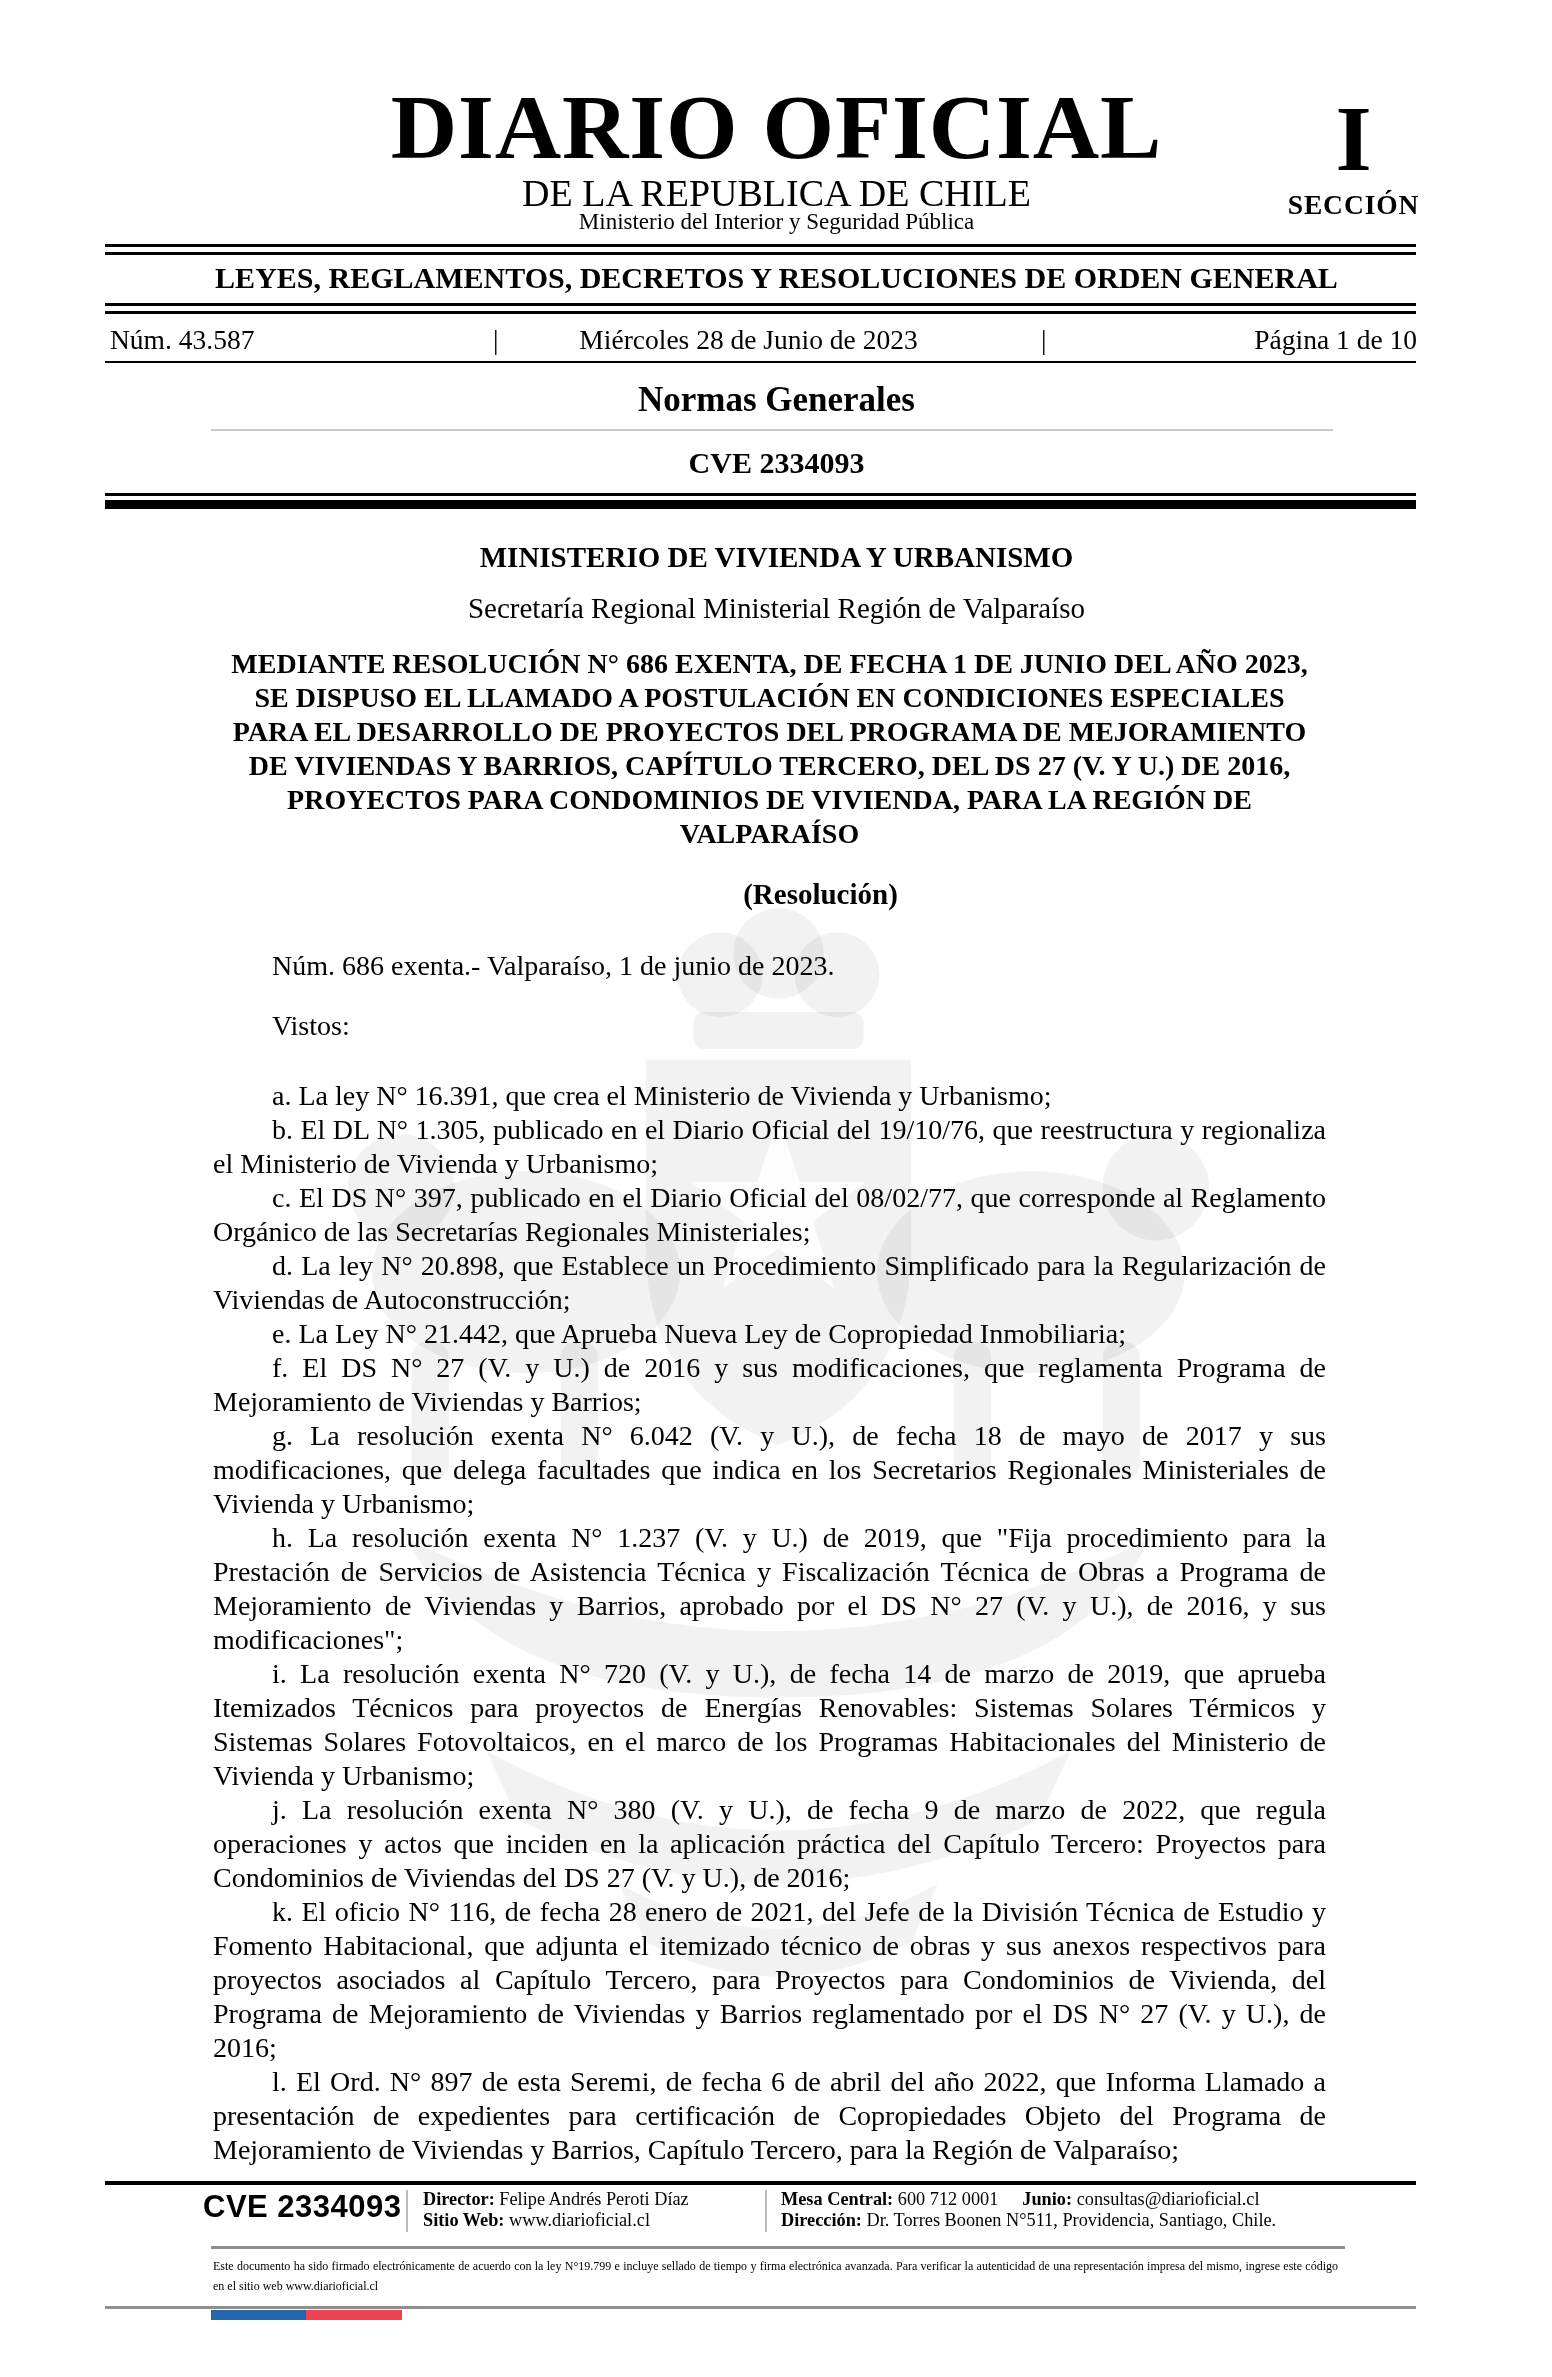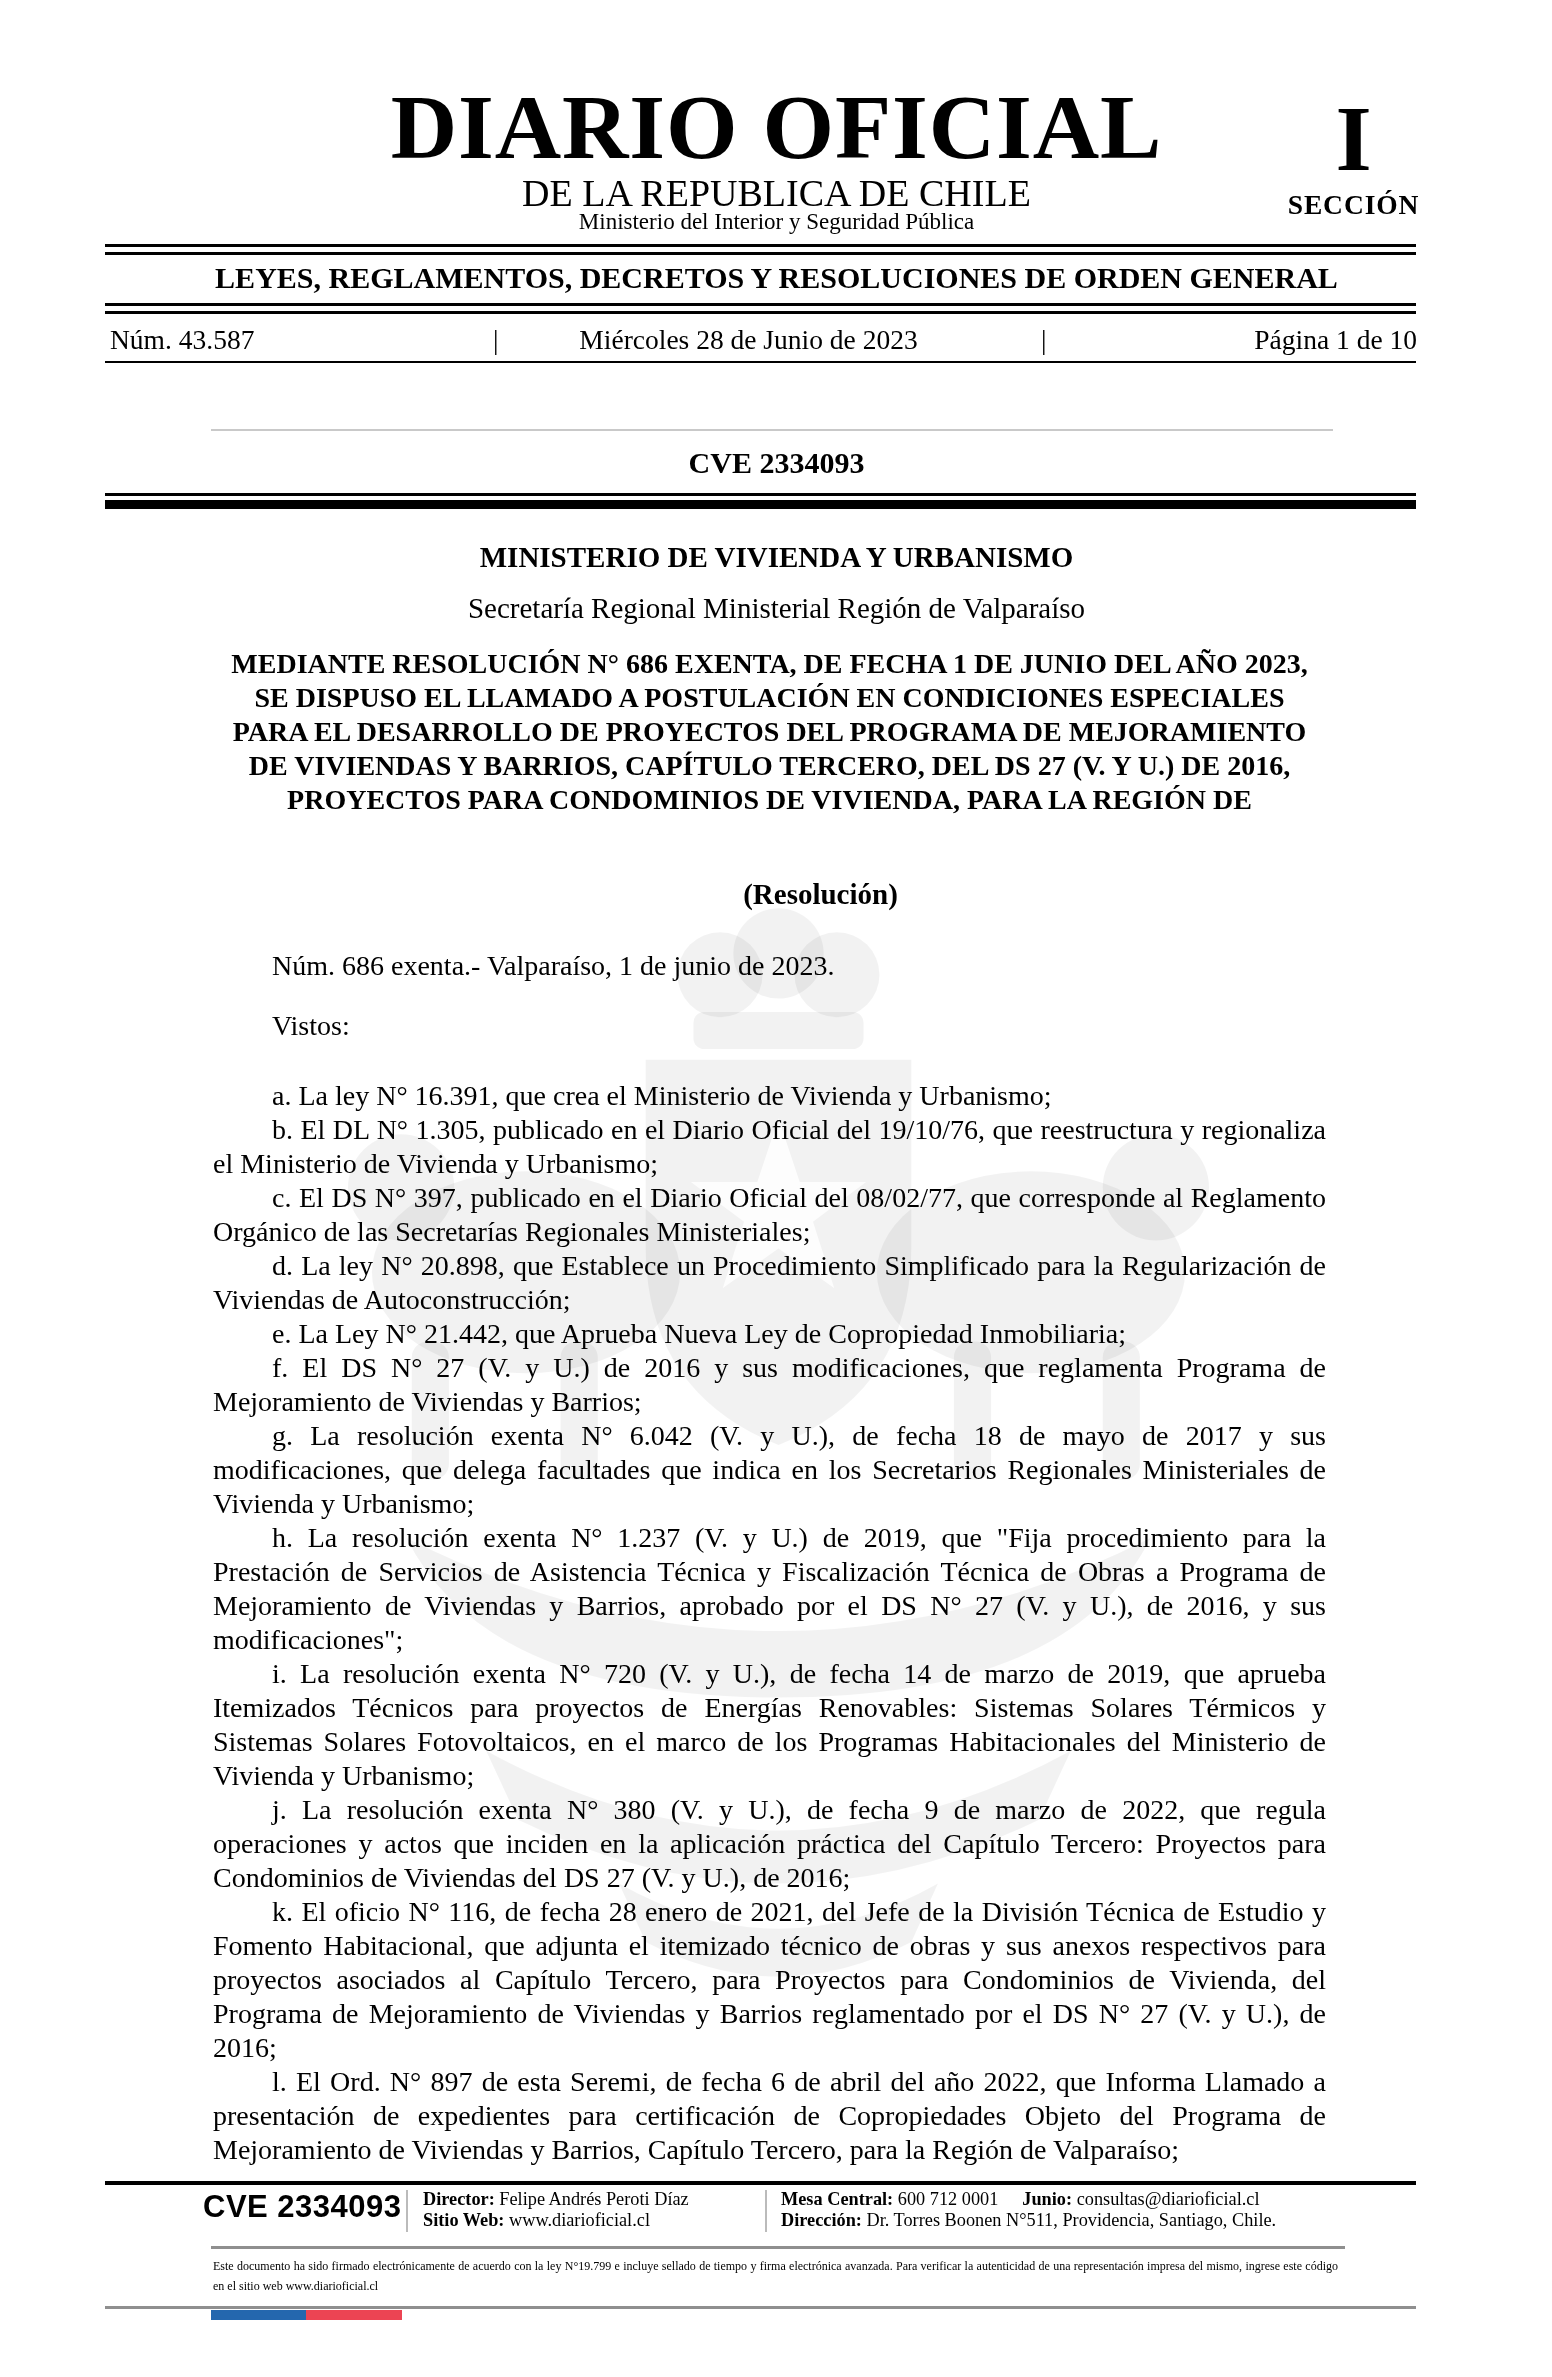--- a/index.html
+++ b/index.html
@@ -115,35 +115,37 @@
   <div class="rule" style="left:105px;top:311px;width:1311px;height:2.7px;"></div>
 
   <div class="abs issue-bar issue-num">Núm. 43.587</div>
   <div class="abs issue-bar issue-pipe1">|</div>
   <div class="abs issue-bar issue-date">Miércoles 28 de Junio de 2023</div>
   <div class="abs issue-bar issue-pipe2">|</div>
   <div class="abs issue-bar issue-page">Página 1 de 10</div>
 
   <div class="rule" style="left:105px;top:361px;width:1311px;height:1.8px;"></div>
 
+  <div class="abs center normas">Normas Generales</div>
   <div class="rule-gray" style="left:211px;top:429px;width:1122px;height:1.8px;"></div>
   <div class="abs center cve-head">CVE 2334093</div>
 
   <div class="rule" style="left:105px;top:493px;width:1311px;height:2.7px;"></div>
   <div class="rule" style="left:105px;top:500px;width:1311px;height:9.2px;"></div>
 
   <div class="abs center ministry">MINISTERIO DE VIVIENDA Y URBANISMO</div>
   <div class="abs center secretariat">Secretaría Regional Ministerial Región de Valparaíso</div>
 
   <div class="abs res-title">
       <div>MEDIANTE RESOLUCIÓN N° 686 EXENTA, DE FECHA 1 DE JUNIO DEL AÑO 2023,</div>
       <div>SE DISPUSO EL LLAMADO A POSTULACIÓN EN CONDICIONES ESPECIALES</div>
       <div>PARA EL DESARROLLO DE PROYECTOS DEL PROGRAMA DE MEJORAMIENTO</div>
       <div>DE VIVIENDAS Y BARRIOS, CAPÍTULO TERCERO, DEL DS 27 (V. Y U.) DE 2016,</div>
       <div>PROYECTOS PARA CONDOMINIOS DE VIVIENDA, PARA LA REGIÓN DE</div>
+      <div>VALPARAÍSO</div>
     </div>
 
   <div class="abs center res-sub">(Resolución)</div>
 
   <div class="abs body-col">
     <p class="num-line">Núm. 686 exenta.- Valparaíso, 1 de junio de 2023.</p>
     <p class="vistos-label">Vistos:</p>
     <div>
         <p>a. La ley N° 16.391, que crea el Ministerio de Vivienda y Urbanismo;</p>
         <p>b. El DL N° 1.305, publicado en el Diario Oficial del 19/10/76, que reestructura y regionaliza el Ministerio de Vivienda y Urbanismo;</p>

